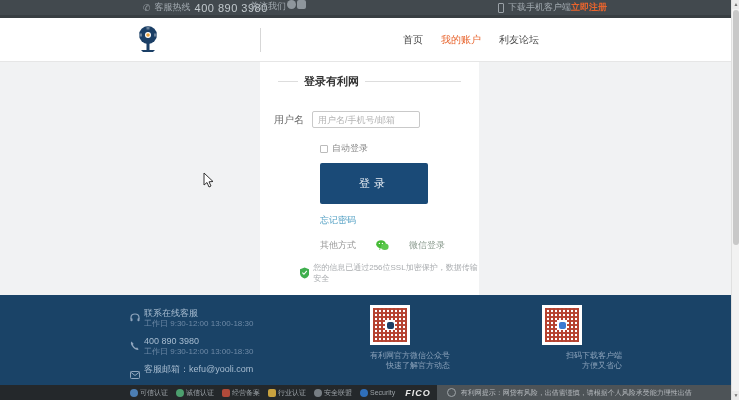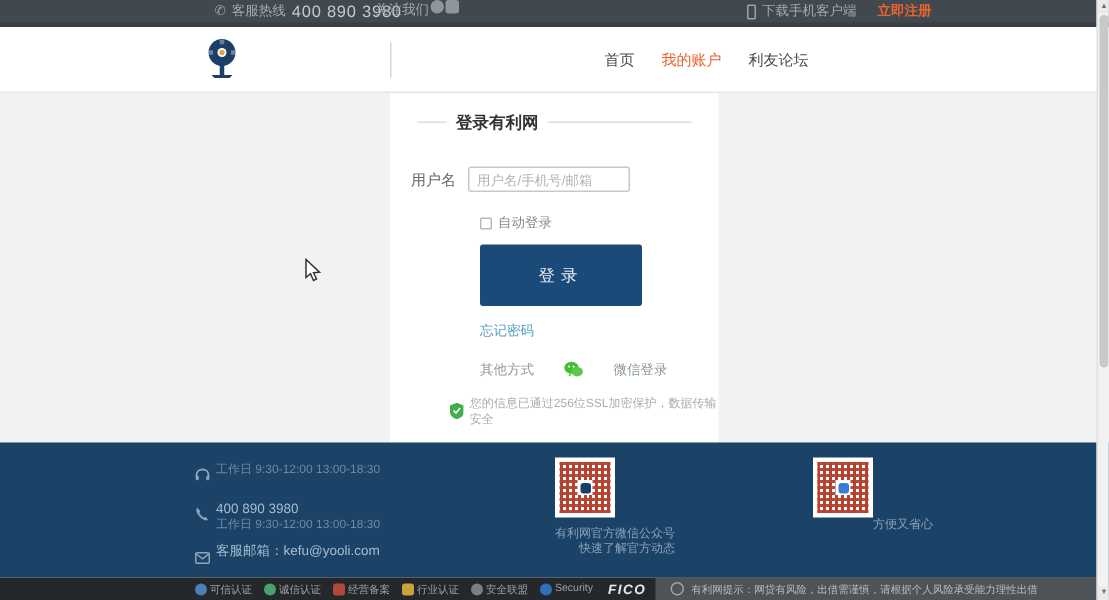--- a/index.html
+++ b/index.html
@@ -6,21 +6,21 @@
   html,body { width:739px; height:400px; overflow:hidden; }
   body { font-family:"Liberation Sans","DejaVu Sans",sans-serif; background:#f1f2f3; position:relative; }
   .screen { position:absolute; inset:0; width:739px; height:400px; }
 
   
   .topbar { position:absolute; left:0; top:0; width:739px; height:18px; background:#42494e; border-bottom:3px solid #383e42; }
   .topbar-inner { position:relative; width:100%; height:15px; font-size:9px; color:#a2aab0; }
   .tb-left { position:absolute; left:143px; top:0; height:15px; display:flex; align-items:center; gap:4px; }
   .tb-phone-num { font-size:11px; color:#c3cace; letter-spacing:0.5px; }
   .tb-follow { position:absolute; left:250px; top:0; height:15px; display:flex; gap:1px; }
-  .tb-right { position:absolute; left:498px; top:0; height:15px; display:flex; align-items:center; gap:14px; }
+  .tb-right { position:absolute; left:498px; top:0; height:15px; display:flex; align-items:center; gap:0; }
   .tb-link { color:#a2aab0; text-decoration:none; cursor:pointer; display:flex; align-items:center; gap:4px; }
   .tb-register { color:#e8642d; font-weight:bold; }
   .dot-icon { width:9px; height:9px; border-radius:50%; background:#8e969c; display:inline-block; }
   .dot-icon.sq { border-radius:2px; }
   .phone-glyph { font-size:9px; color:#9aa1a7; }
   .mobile-glyph { width:6px; height:10px; border:1px solid #9aa1a7; border-radius:1px; display:inline-block; }
 
   
   .header { position:absolute; left:0; top:18px; width:739px; height:44px; background:#ffffff; border-bottom:1px solid #e6e6e6; }
   .logo-wrap { position:absolute; left:135px; top:7px; display:flex; align-items:center; }
@@ -205,20 +205,21 @@
     <div class="contact">
       <div class="c-row">
         <span class="c-icon">
           <svg width="10" height="10" viewBox="0 0 10 10">
               <path d="M1 6 V4.5 C1 2.3 2.8 1 5 1 C7.2 1 9 2.3 9 4.5 V6" stroke="#8fa5bd" stroke-width="1.2" fill="none"></path>
               <rect x="0.5" y="5.2" width="2" height="3" rx="0.8" fill="#8fa5bd"></rect>
               <rect x="7.5" y="5.2" width="2" height="3" rx="0.8" fill="#8fa5bd"></rect>
             </svg>
         </span>
         <span class="c-lines">
+          <span class="c-line1" style="display:block">联系在线客服</span>
           <span class="c-line2" style="display:block">工作日 9:30-12:00 13:00-18:30</span>
         </span>
       </div>
       <div class="c-row">
         <span class="c-icon">
           <svg width="9" height="10" viewBox="0 0 9 10">
               <path d="M1.5 0.5 C0.8 1.2 0.6 2.5 1.5 4.2 C2.5 6 4 7.6 5.8 8.5 C7.2 9.2 8.2 9 8.6 8.3 L7.2 6.6 L5.9 7.1 C4.8 6.4 3.6 5.2 2.9 4.1 L3.5 2.8 L1.5 0.5 Z" fill="#8fa5bd"></path>
             </svg>
         </span>
         <span class="c-lines">
@@ -262,20 +263,21 @@
       <div class="qr-cap2">快速了解官方动态</div>
     </div>
 
     <div class="qr-block qr2">
       <div class="qr-box">
         <div class="qr-pattern"></div>
         <div class="qr-center">
             <span class="qr-center-logo blue"></span>
           </div>
       </div>
+      <div class="qr-cap1">扫码下载客户端</div>
       <div class="qr-cap2">方便又省心</div>
     </div>
   </div>
 
   <div class="bottombar">
     <span class="badge">
       <span class="badge-icon bi-0"></span>
       <span class="badge-label">可信认证</span>
     </span>
     <span class="badge">

